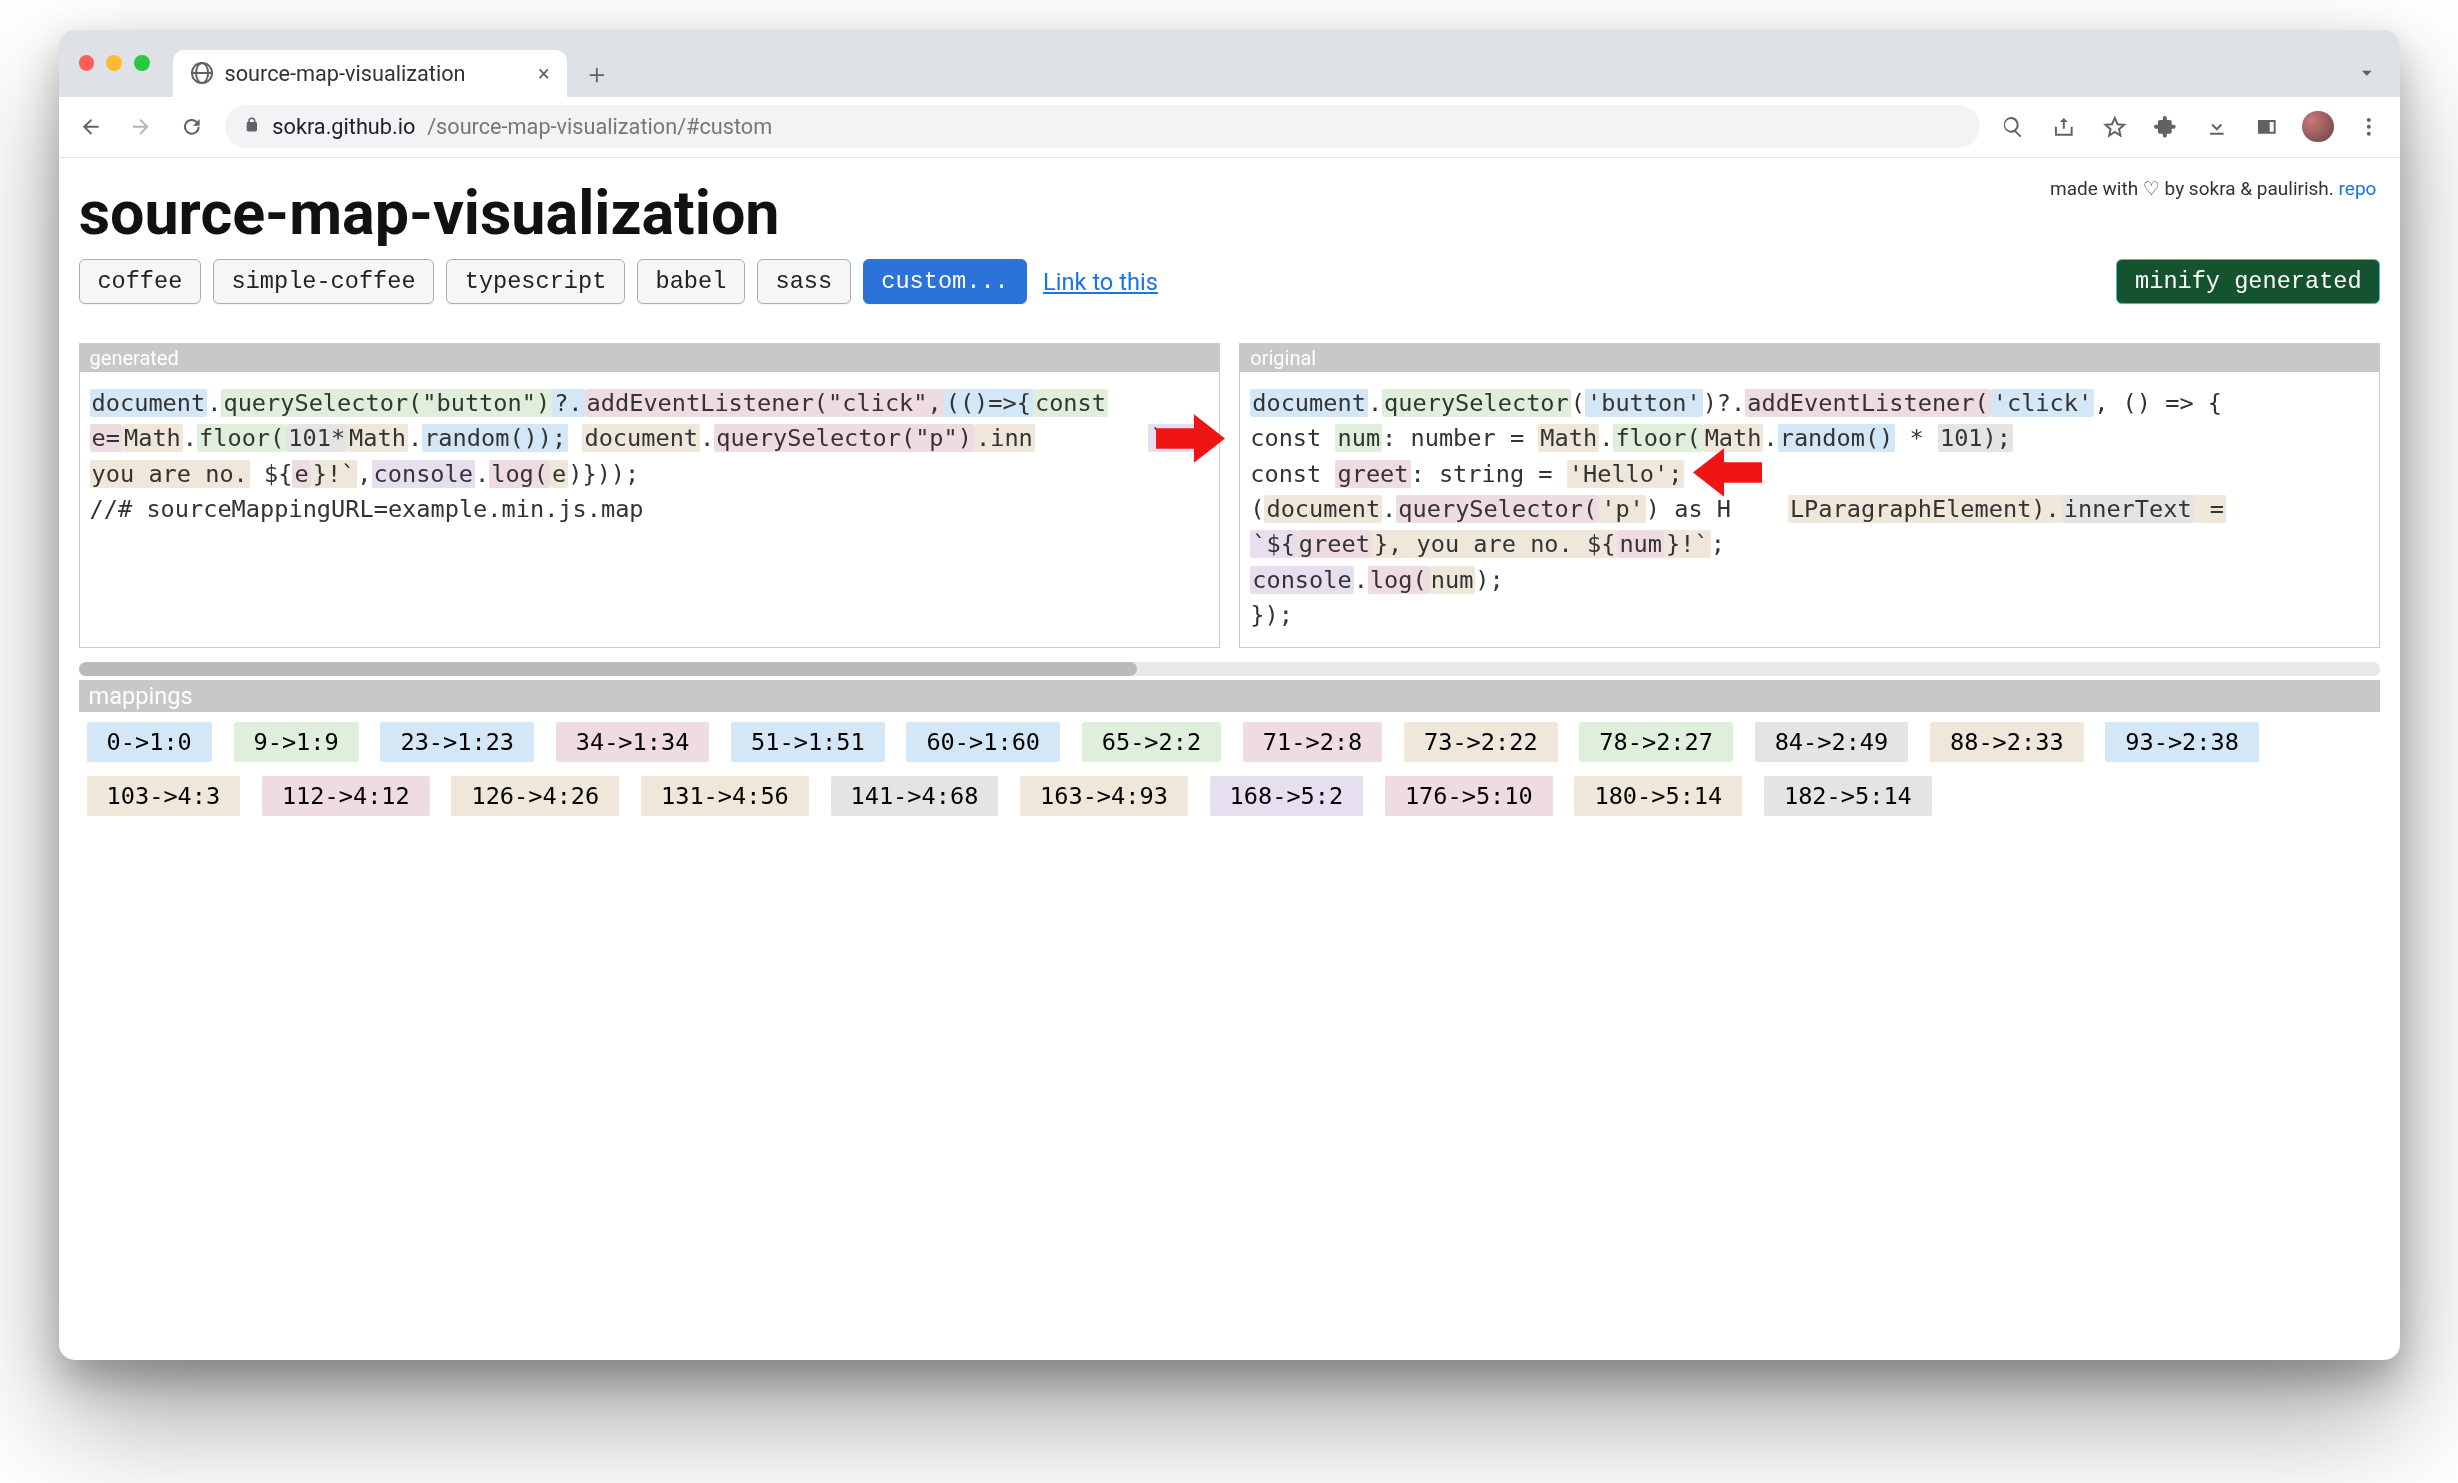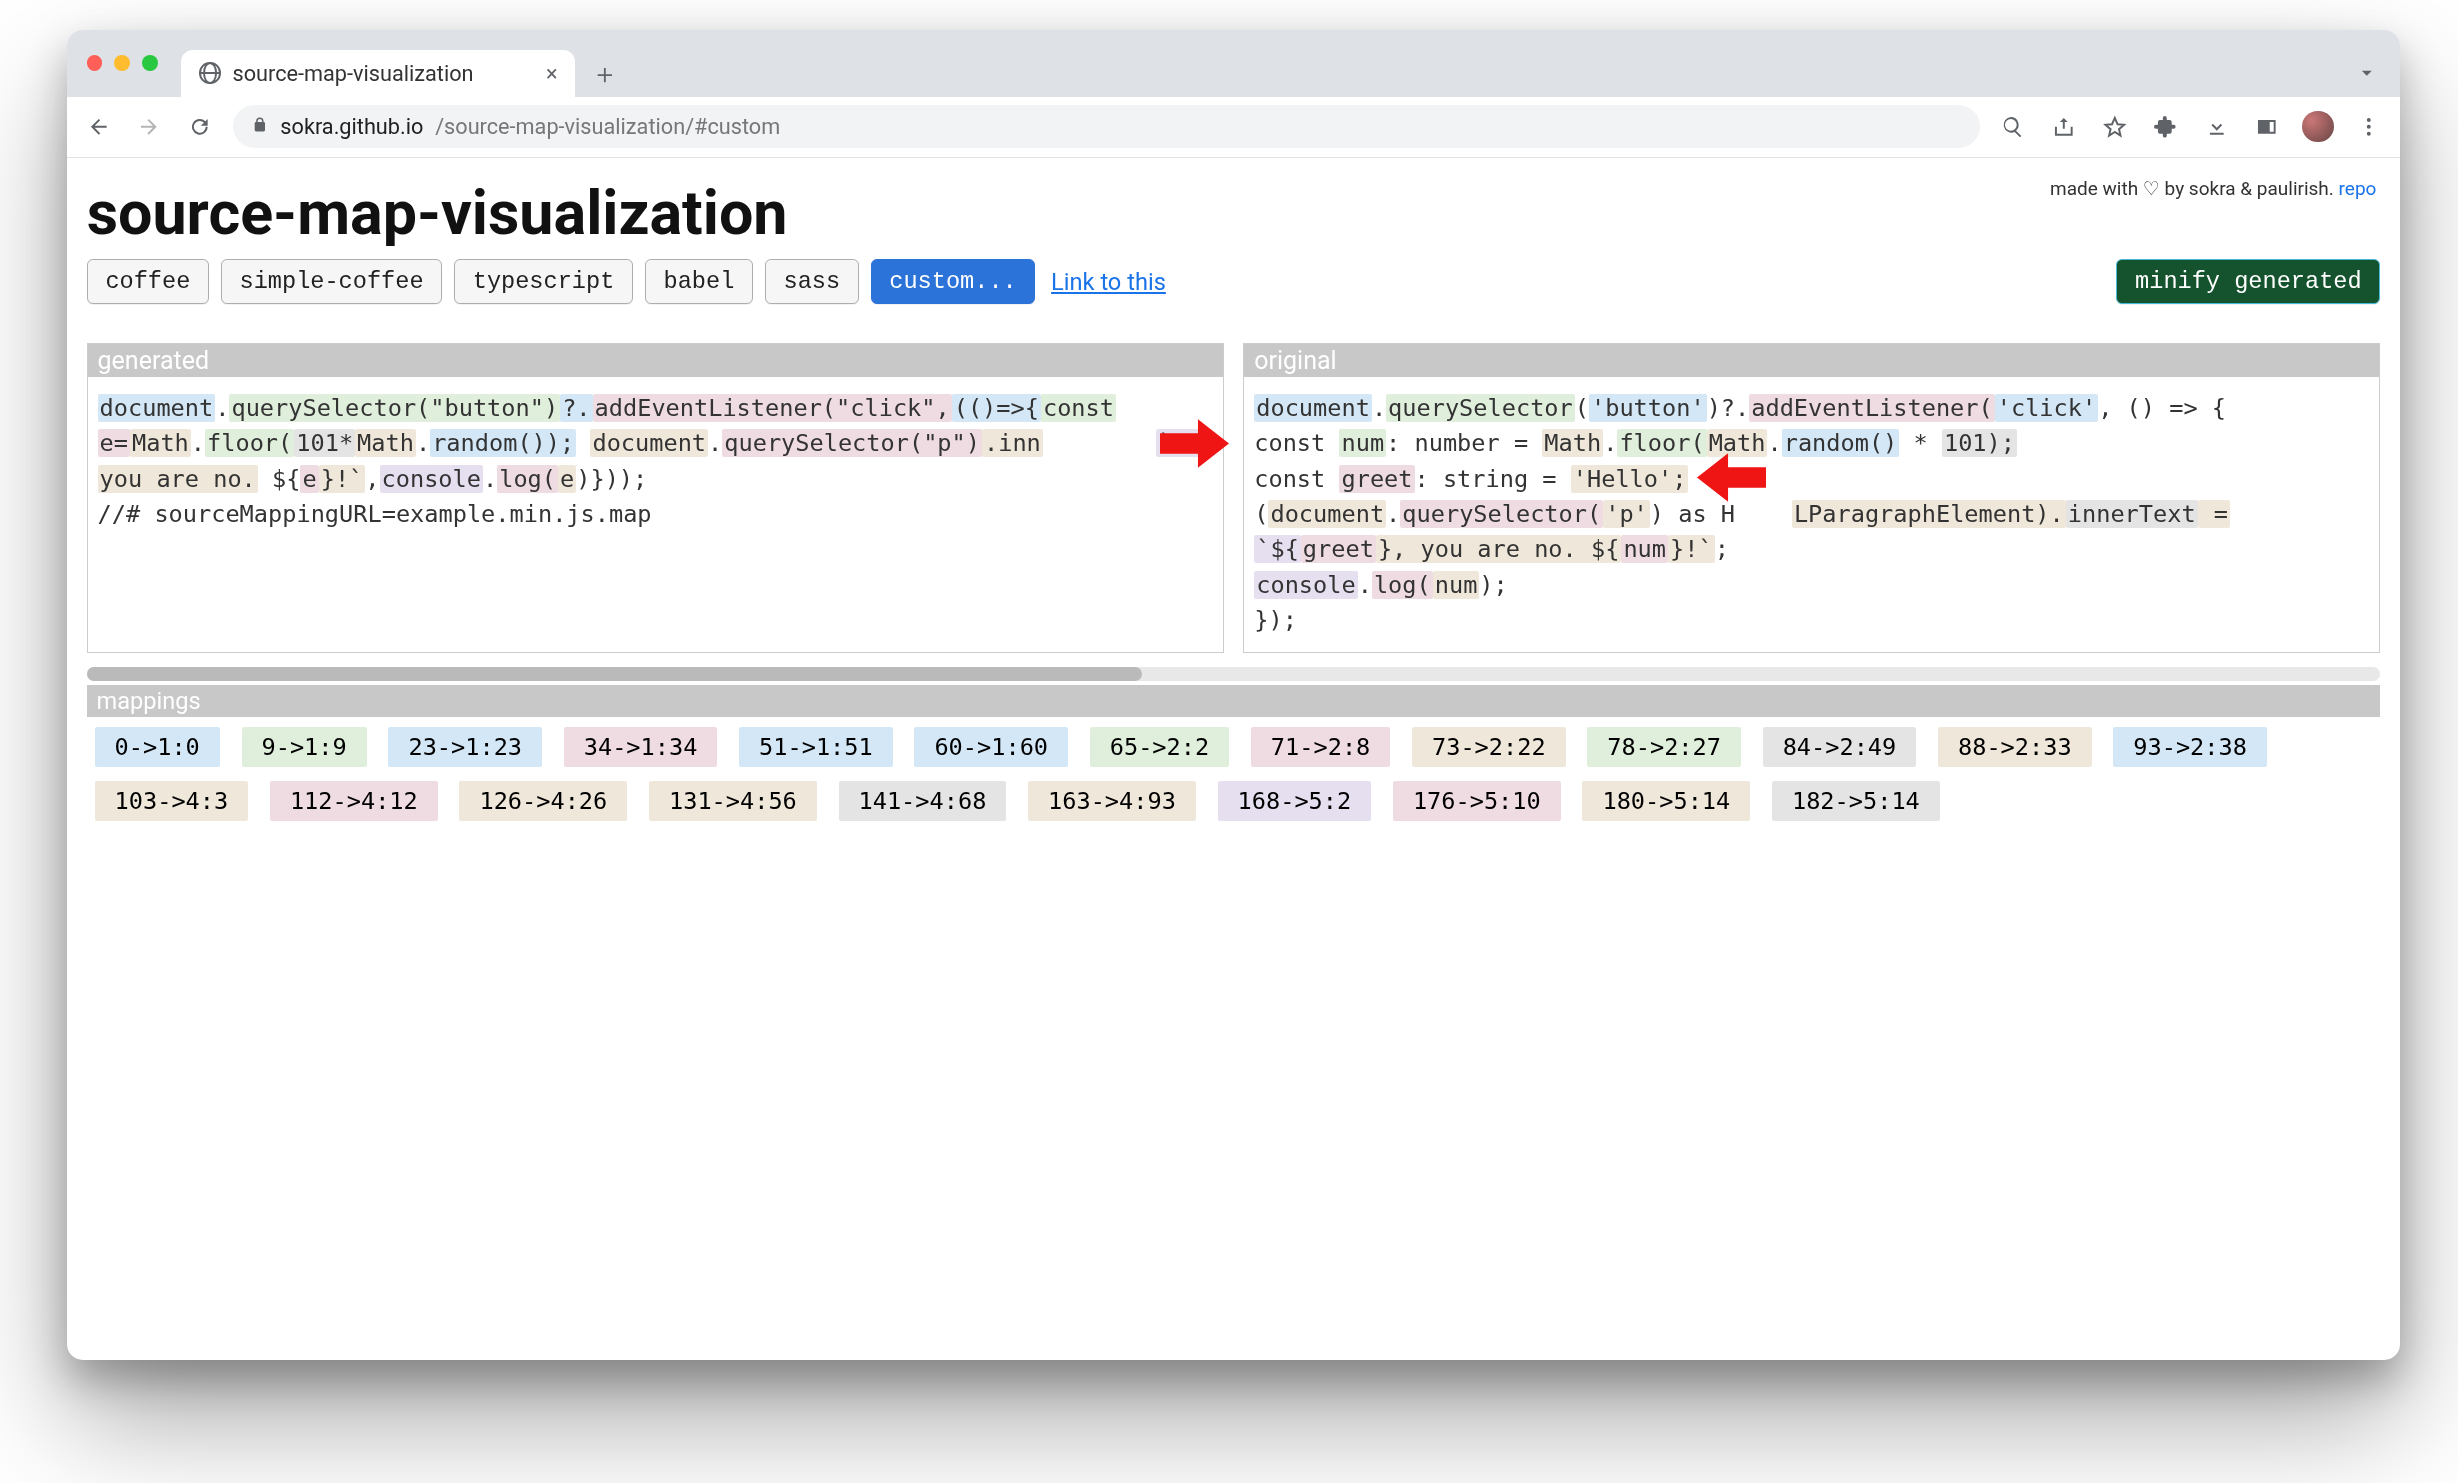--- a/index.html
+++ b/index.html
@@ -1,18 +1,18 @@
 <!DOCTYPE html>
 <html><head>
 <meta charset="utf-8">
 <style>
   * { box-sizing: border-box; }
   html, body { margin:0; padding:0; height:100%; font-family: -apple-system, BlinkMacSystemFont, "Segoe UI", Roboto, sans-serif; background:#fff; }
   .stage { width:2459px; height:1484px; position:relative; background:#fff; }
-  .window-shadow { position:absolute; left:67px; top:29.6px; right:59px; height:1330px; border-radius:15.8px; background:#fff; box-shadow:0 59px 118px rgba(0,0,0,.35), 0 19.7px 39px rgba(0,0,0,.25); overflow:hidden; display:flex; flex-direction:column; }
+  .window-shadow { position:absolute; left:59px; top:29.6px; right:59px; height:1330px; border-radius:15.8px; background:#fff; box-shadow:0 59px 118px rgba(0,0,0,.35), 0 19.7px 39px rgba(0,0,0,.25); overflow:hidden; display:flex; flex-direction:column; }
 
   
   .tabstrip { height:67px; background:#dee1e6; display:flex; align-items:flex-end; padding:0 13.8px; gap:9.9px; }
   .traffic { display:flex; gap:11.8px; align-items:center; padding:0 13.8px 0 5.9px; height:100%; }
   .dot { width:15.8px; height:15.8px; border-radius:50%; }
   .dot.red{background:#ff5f57;} .dot.yellow{background:#febc2e;} .dot.green{background:#28c840;}
   .tab { background:#fff; height:47px; border-radius:11.8px 11.8px 0 0; display:flex; align-items:center; padding:0 17.7px; gap:11.8px; min-width:394px; font-size:21.7px; color:#333; }
   .globe { width:21.7px; height:21.7px; border:2px solid #606367; border-radius:50%; position:relative; flex-shrink:0; }
   .globe::before{content:"";position:absolute;left:50%;top:-2px;bottom:-2px;width:9.9px;border:2px solid #606367;border-radius:50%;transform:translateX(-50%);}
   .globe::after{content:"";position:absolute;top:50%;left:-2px;right:-2px;border-top:2px solid #606367;transform:translateY(-50%);}
@@ -37,21 +37,21 @@
   .page-title { font-size:61px; font-weight:700; margin:0 0 9.9px 0; color:#111; }
   .btnrow { display:flex; align-items:center; gap:11.8px; flex-wrap:wrap; margin-bottom:39px; }
   .sbtn { padding:7.9px 17.7px; font-size:23.6px; border:1px solid #adadad; border-radius:5.9px; background:#f6f6f6; box-shadow:0 1px 0 rgba(0,0,0,.05); color:#222;font-family:Liberation Mono, monospace; }
   .sbtn.primary{background:#2b72d9;border-color:#2b72d9;color:#fff;}
   .sbtn.cyan{background:#14532d;border-color:#46b8da;color:#fff;}
   .linkish{font-size:23.6px;color:#1a73e8;margin-left:3.9px;}
   .btnrow-fill{flex:1;}
 
   .panels { display:flex; gap:19.7px; }
   .panel { flex:1; border:1px solid #ccc; background:#fff; }
-  .panel-h { background:#c8c8c8; color:#fff; font-size:25px; padding:2px 9.9px; font-weight:400; }
+  .panel-h { background:#c8c8c8; color:#fff; font-size:20px; padding:2px 9.9px; font-weight:400; }
   .panel-body { padding:13.8px 9.9px; font-family: ui-monospace, Menlo, Consolas, monospace; font-size:23.6px; line-height:1.5; white-space:normal; word-break:break-word; color:#333; position:relative; }
   .panel.original .panel-body{white-space:normal;}
   .tok{padding:0 2px;border-radius:2px;}
   .c-blue{background:#d3e7f6;} .c-green{background:#dfefdc;} .c-pink{background:#efdce3;}
   .c-purple{background:#e6dff0;} .c-tan{background:#efe7d9;} .c-gray{background:#e4e4e4;}
 
   .hscroll{height:13.8px;background:#e8e8e8;border-radius:6.9px;margin:13.8px 0 3.9px 0; position:relative;}
   .hscroll-thumb{position:absolute;left:0;top:0;bottom:0;width:46%;background:#bababa;border-radius:6.9px;}
 
   .mappings-panel{margin-top:3.9px;}

